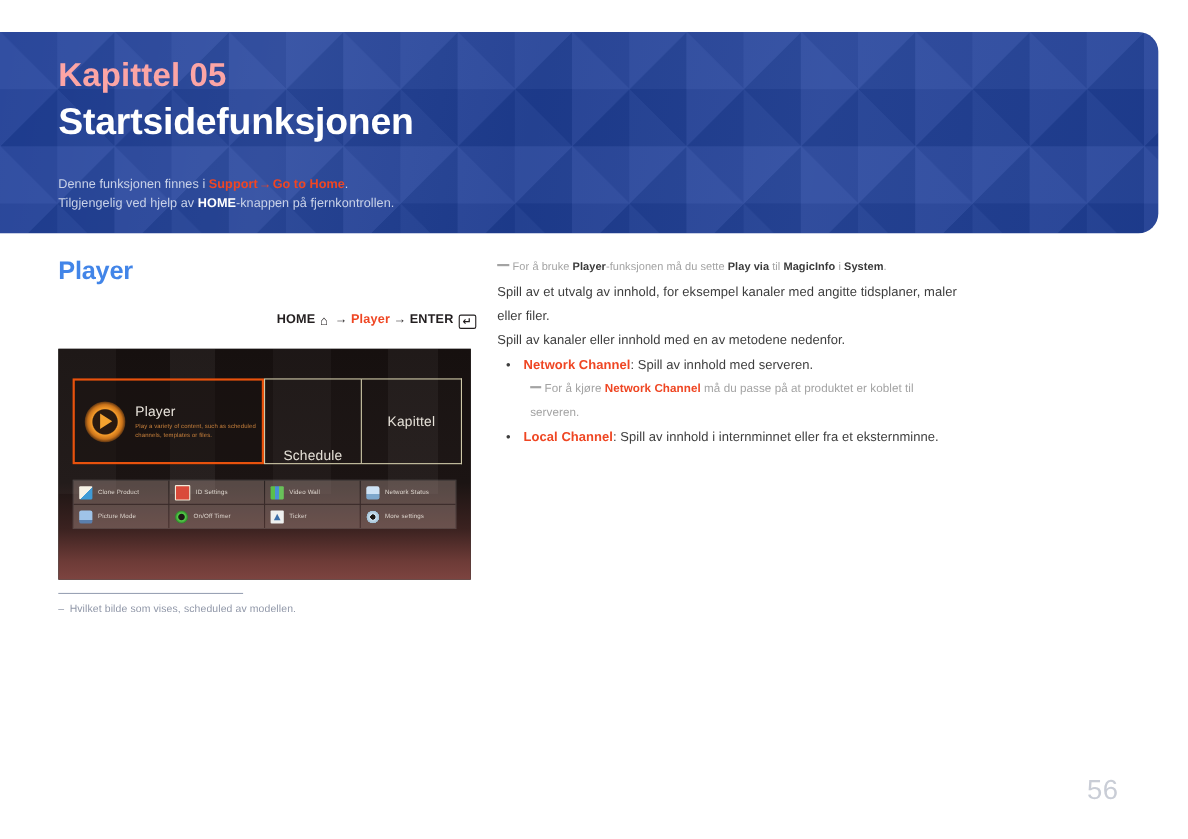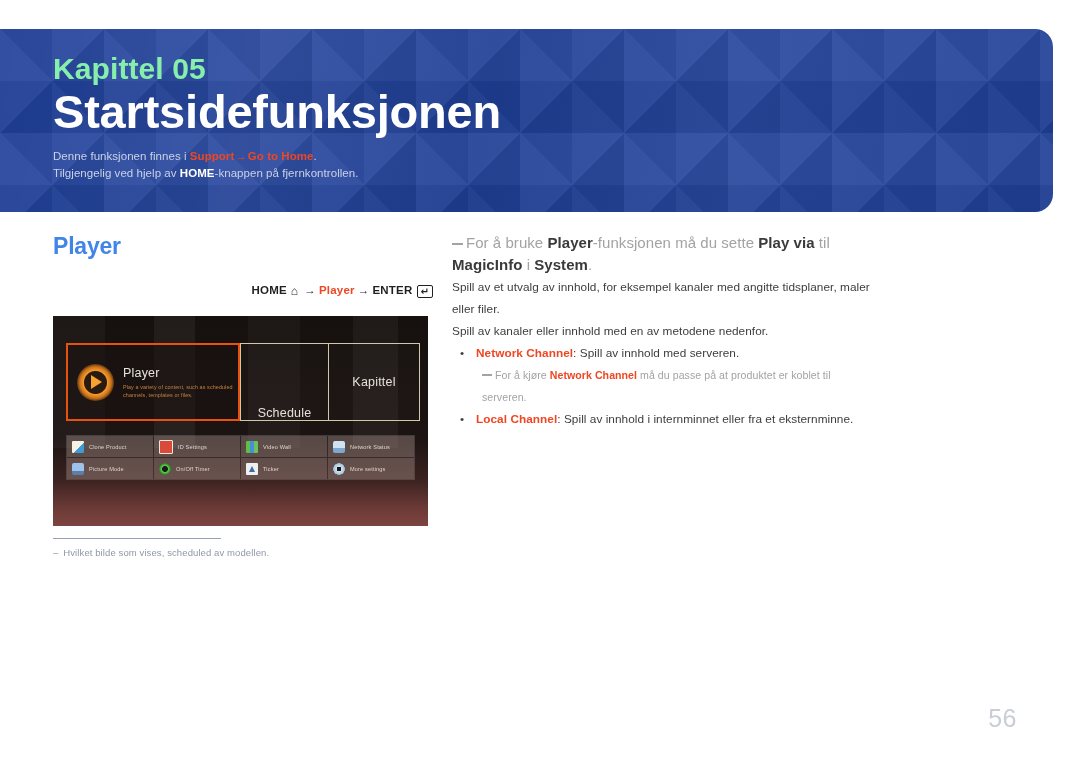--- a/index.html
+++ b/index.html
@@ -48,34 +48,34 @@
         rgba(255,255,255,0.03) 70%,
         rgba(0,0,0,0.02) 100%);
   }
   .banner-inner {
     position: absolute;
     left: 53px;
     top: 20px;
     right: 30px;
   }
   .chapter-label {
-    color: #86efac;
+    color: #fca5a5;
     font-size: 30px;
     font-weight: bold;
     letter-spacing: 0.1px;
     line-height: 40px;
     margin: 0;
   }
   .chapter-title {
     color: #ffffff;
-    font-size: 47px;
+    font-size: 34px;
     font-weight: bold;
     letter-spacing: -0.2px;
     line-height: 45px;
-    margin: 0 0 14px 0;
+    margin: 0 0 26px 0;
   }
   .banner-note {
     font-size: 11.5px;
     line-height: 17px;
     color: #c9d2e8;
     letter-spacing: 0.05px;
   }
   .banner-note .accent { color: #ef4623; font-weight: bold; }
   .banner-note .arrow  { color: #ef4623; font-weight: bold; padding: 0 1px; }
   .banner-note .kw     { color: #ffffff; font-weight: bold; }
@@ -283,21 +283,21 @@
   .fn-text {
     font-size: 9.5px;
     color: #9097a8;
     letter-spacing: 0.1px;
     line-height: 13px;
   }
   .fn-dash { letter-spacing: 0; margin-right: 5px; }
 
   
   .note-line {
-    font-size: 15px;
+    font-size: 10px;
     line-height: 22px;
     color: #a3a3a3;
     letter-spacing: 0.05px;
   }
   .note-line .dash {
     display: inline-block;
     width: 11px;
     border-top: 2px solid #a3a3a3;
     vertical-align: 3px;
     margin-right: 3px;

